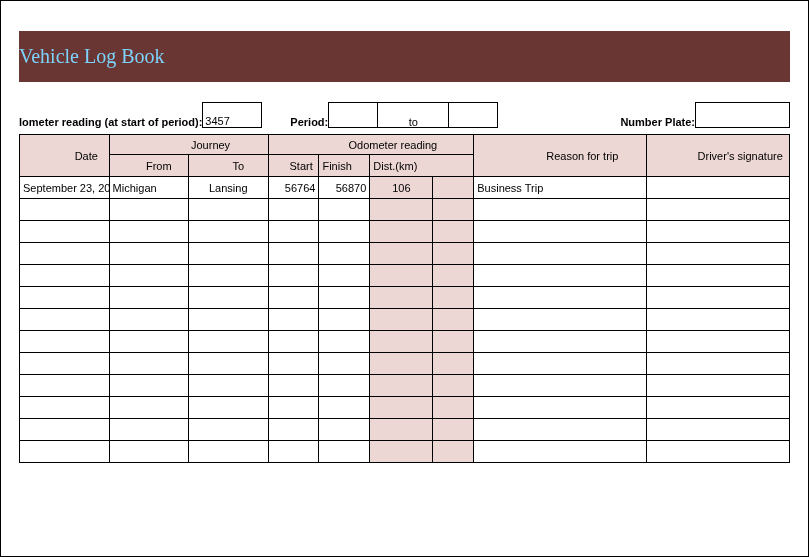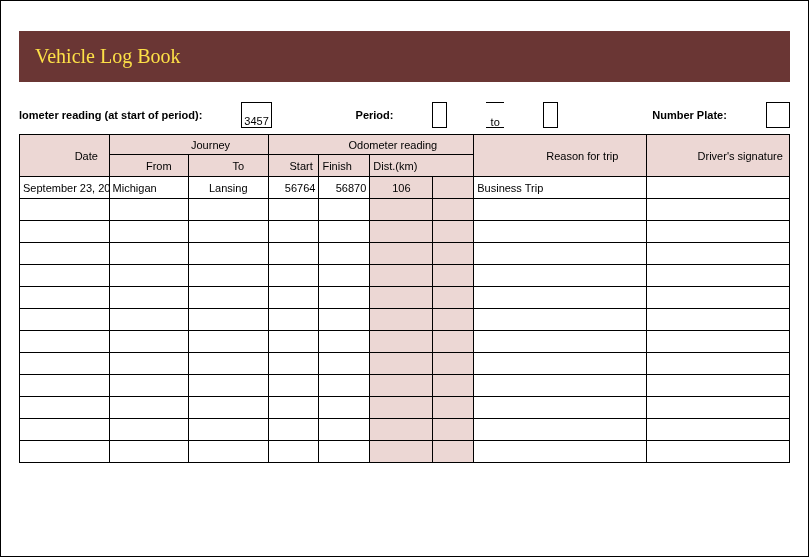--- a/index.html
+++ b/index.html
@@ -14,34 +14,33 @@
   .page {
     width: 809px;
     height: 557px;
     border: 1px solid #000;
     position: relative;
     background: #fff;
     padding: 30px 18px 18px 18px;
   }
   .title-bar {
     background: #6a3634;
-    color: #fde047;
-    padding: 14px 16px;
+    color: #7dd3fc;
+    padding: 14px 0;
     font-family: Georgia, 'Times New Roman', serif;
     font-size: 20px;
     font-weight: normal;
   }
   .meta-row {
     display: flex;
-    align-items: center;
+    align-items: flex-end;
     margin: 20px 0 6px 0;
     font-size: 11px;
     font-weight: bold;
     white-space: nowrap;
-    gap: 39px;
   }
   .meta-row .gap { width: 28px; }
   .meta-row .big-gap { width: 80px; }
   .meta-input {
     display: inline-block;
     height: 17px;
     border: 1px solid #000;
     background: #fff;
     font-size: 11px;
     padding: 12px 2px;

